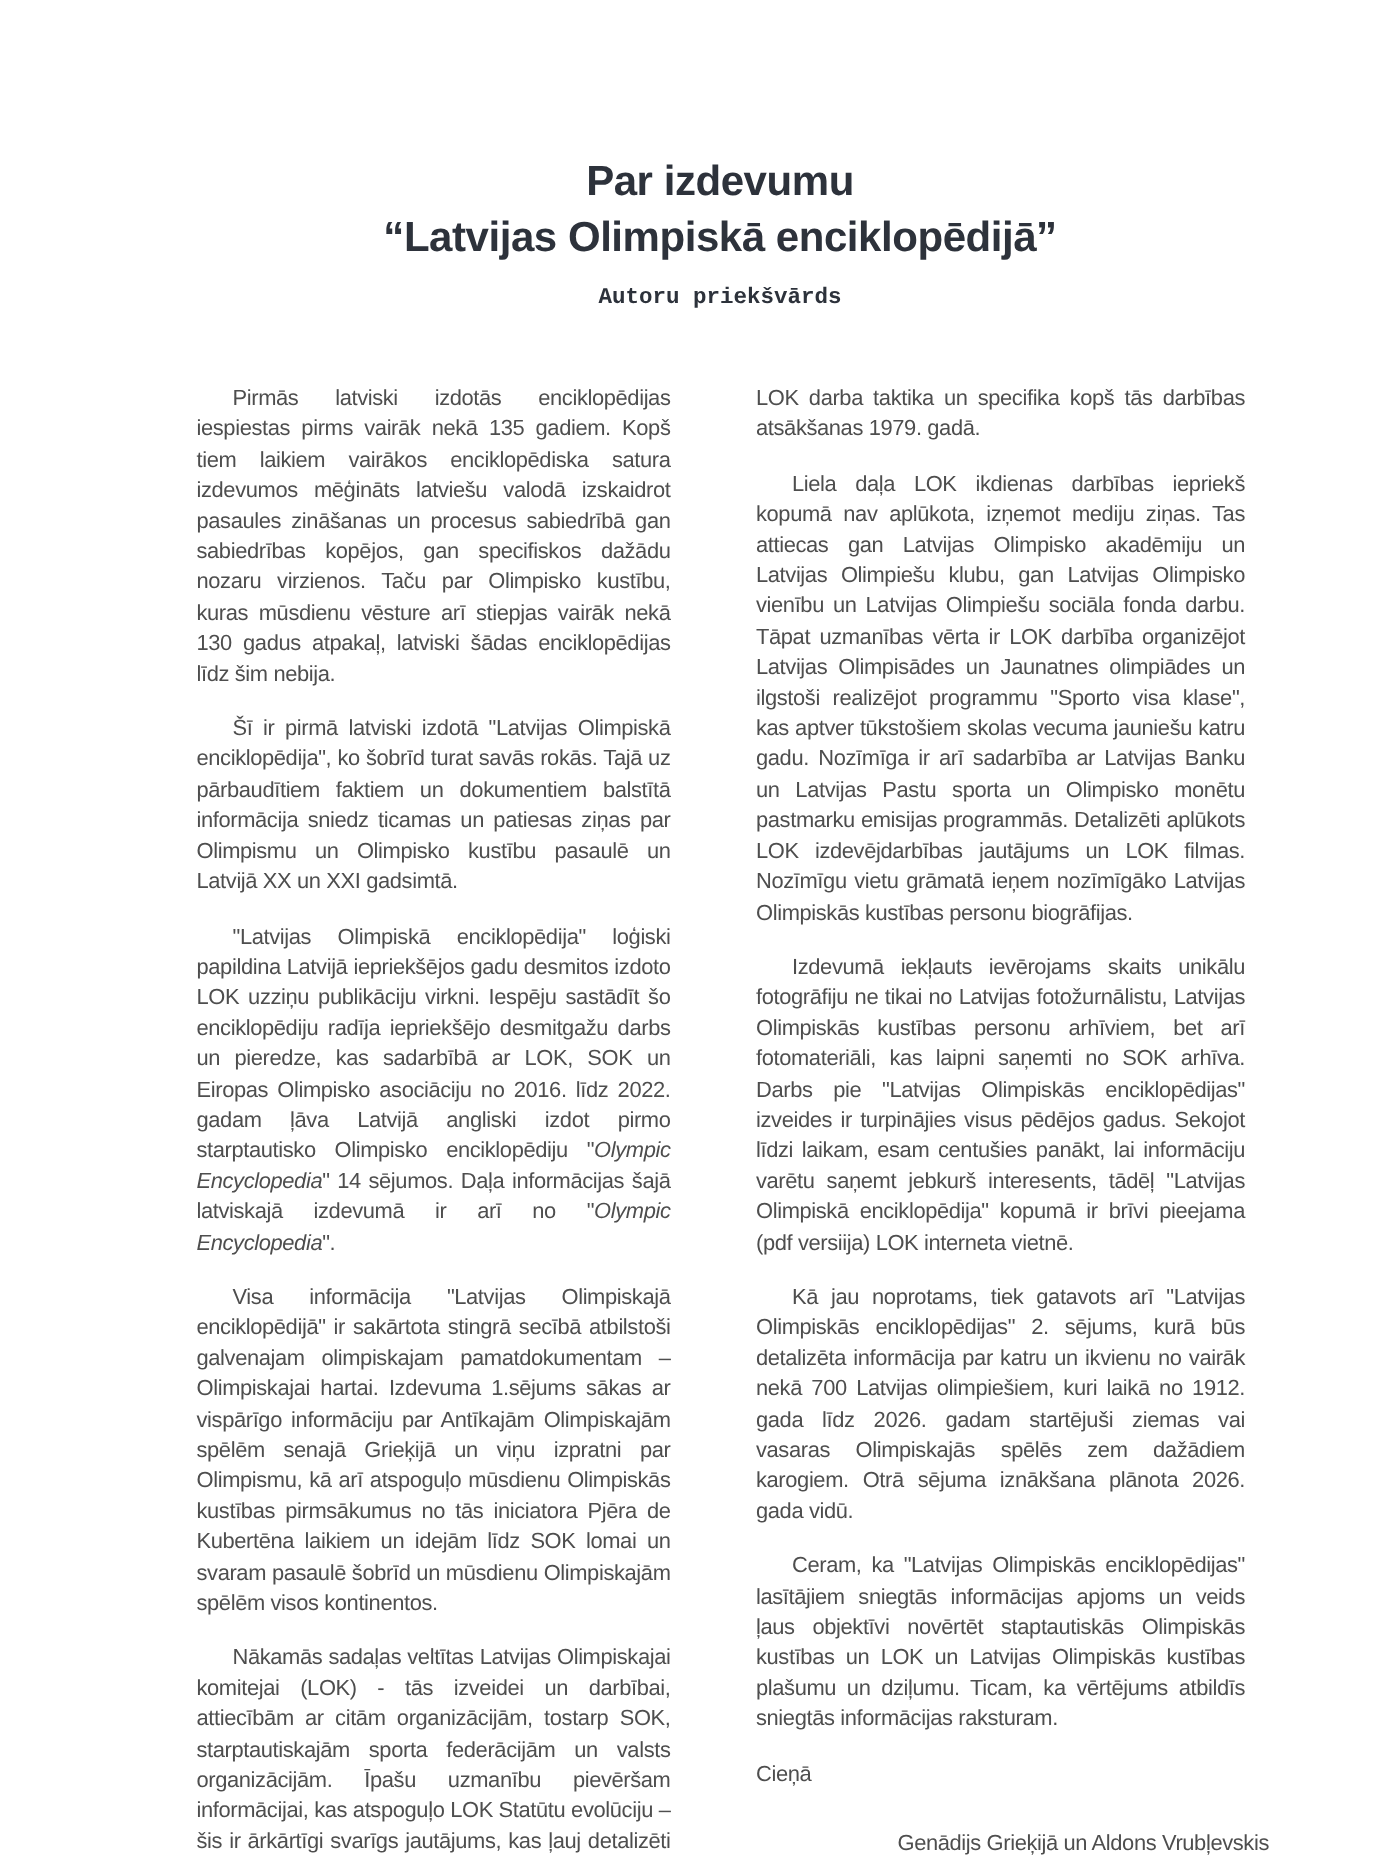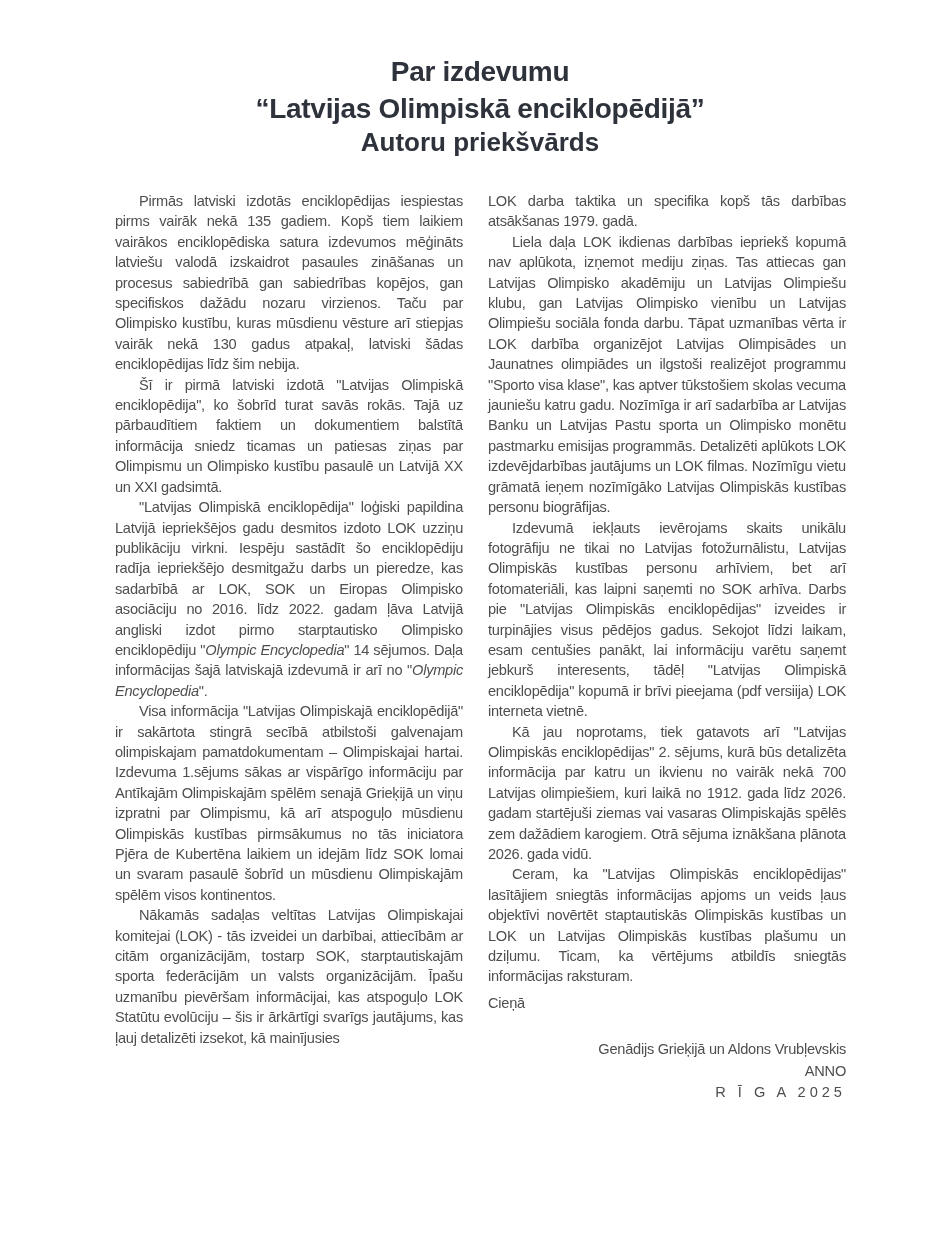--- a/index.html
+++ b/index.html
@@ -11,53 +11,55 @@
     overflow: hidden;
   }
   .page {
     position: relative;
     width: 930px; height: 1240px;
     background: #ffffff;
   }
   .header {
     width: 730px;
     margin: 0 auto;
-    padding-top: 53px;
+    padding-top: 102px;
     margin-left: 115px;
     text-align: center;
     color: var(--title-color, #2d323b);
   }
   .title {
     font-size: 28px;
     line-height: 37px;
     font-weight: bold;
     letter-spacing: -0.3px;
     margin: 0;
   }
   .subtitle {
-    font-size: 26px;
+    font-size: 15px;
     font-weight: bold;
+    margin-top: 14px;
+    font-family: Liberation Mono, monospace;
   }
   .columns {
     display: flex;
     margin-left: 115px;
     margin-top: 33px;
     gap: 25px;
   }
   .col {
     font-size: 14.6px;
     line-height: 20.4px;
     letter-spacing: -0.25px;
     text-align: justify;
     hyphens: none;
   }
   .col-left  { width: 348px; }
   .col-right { width: 358px; }
   .col p {
-    margin: 0;
+    margin: 16px;
     text-indent: 24px;
   }
   .col p.no-indent { text-indent: 0; }
   .it { font-style: italic; }
   .closing {
     text-align: left;
     text-indent: 0 !important;
     margin-top: 6px !important;
   }
   .signature {

